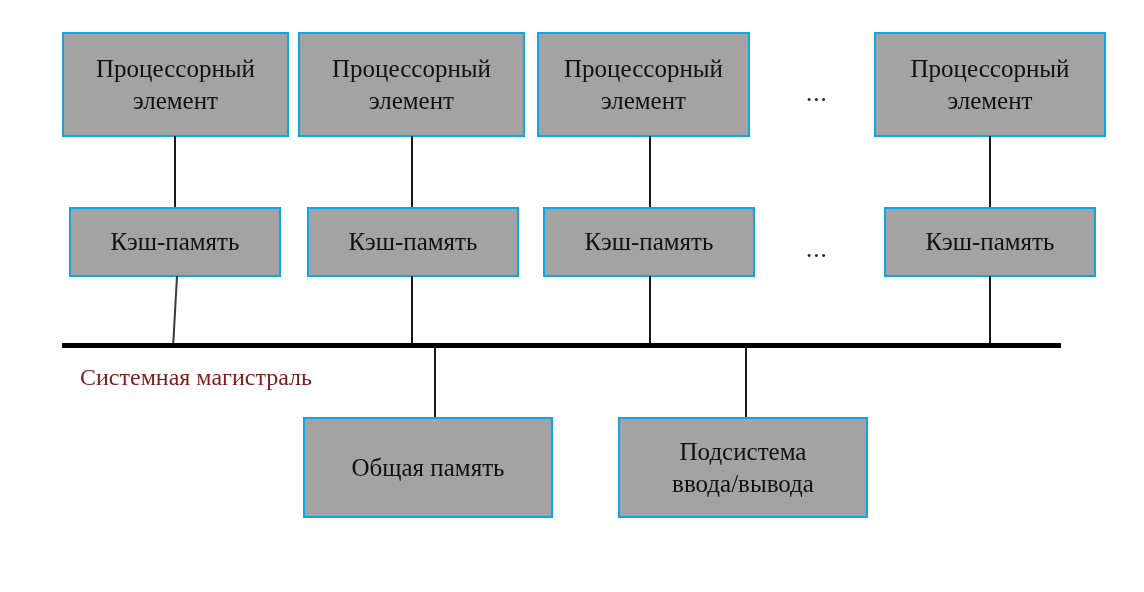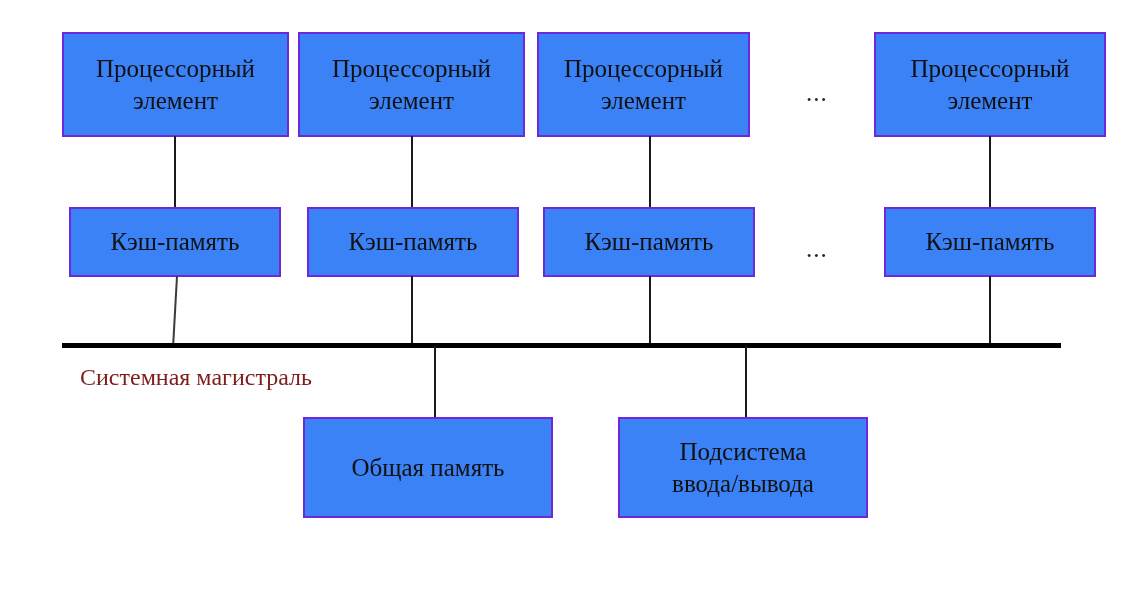--- a/index.html
+++ b/index.html
@@ -12,22 +12,22 @@
     width: 1144px;
     height: 592px;
     background: #ffffff;
     font-family: "Liberation Serif", "DejaVu Serif", serif;
     color: #000000;
     overflow: hidden;
   }
   .node {
     position: absolute;
     box-sizing: border-box;
-    border: 2px solid #6d28d9;
-    background: #3b82f6;
+    border: 2px solid #0ea5e9;
+    background: #a3a3a3;
     display: flex;
     align-items: center;
     justify-content: center;
     text-align: center;
     line-height: 1.28;
     font-size: 25px;
     color: #111111;
     padding: 0 8px;
   }
   .node .label {

